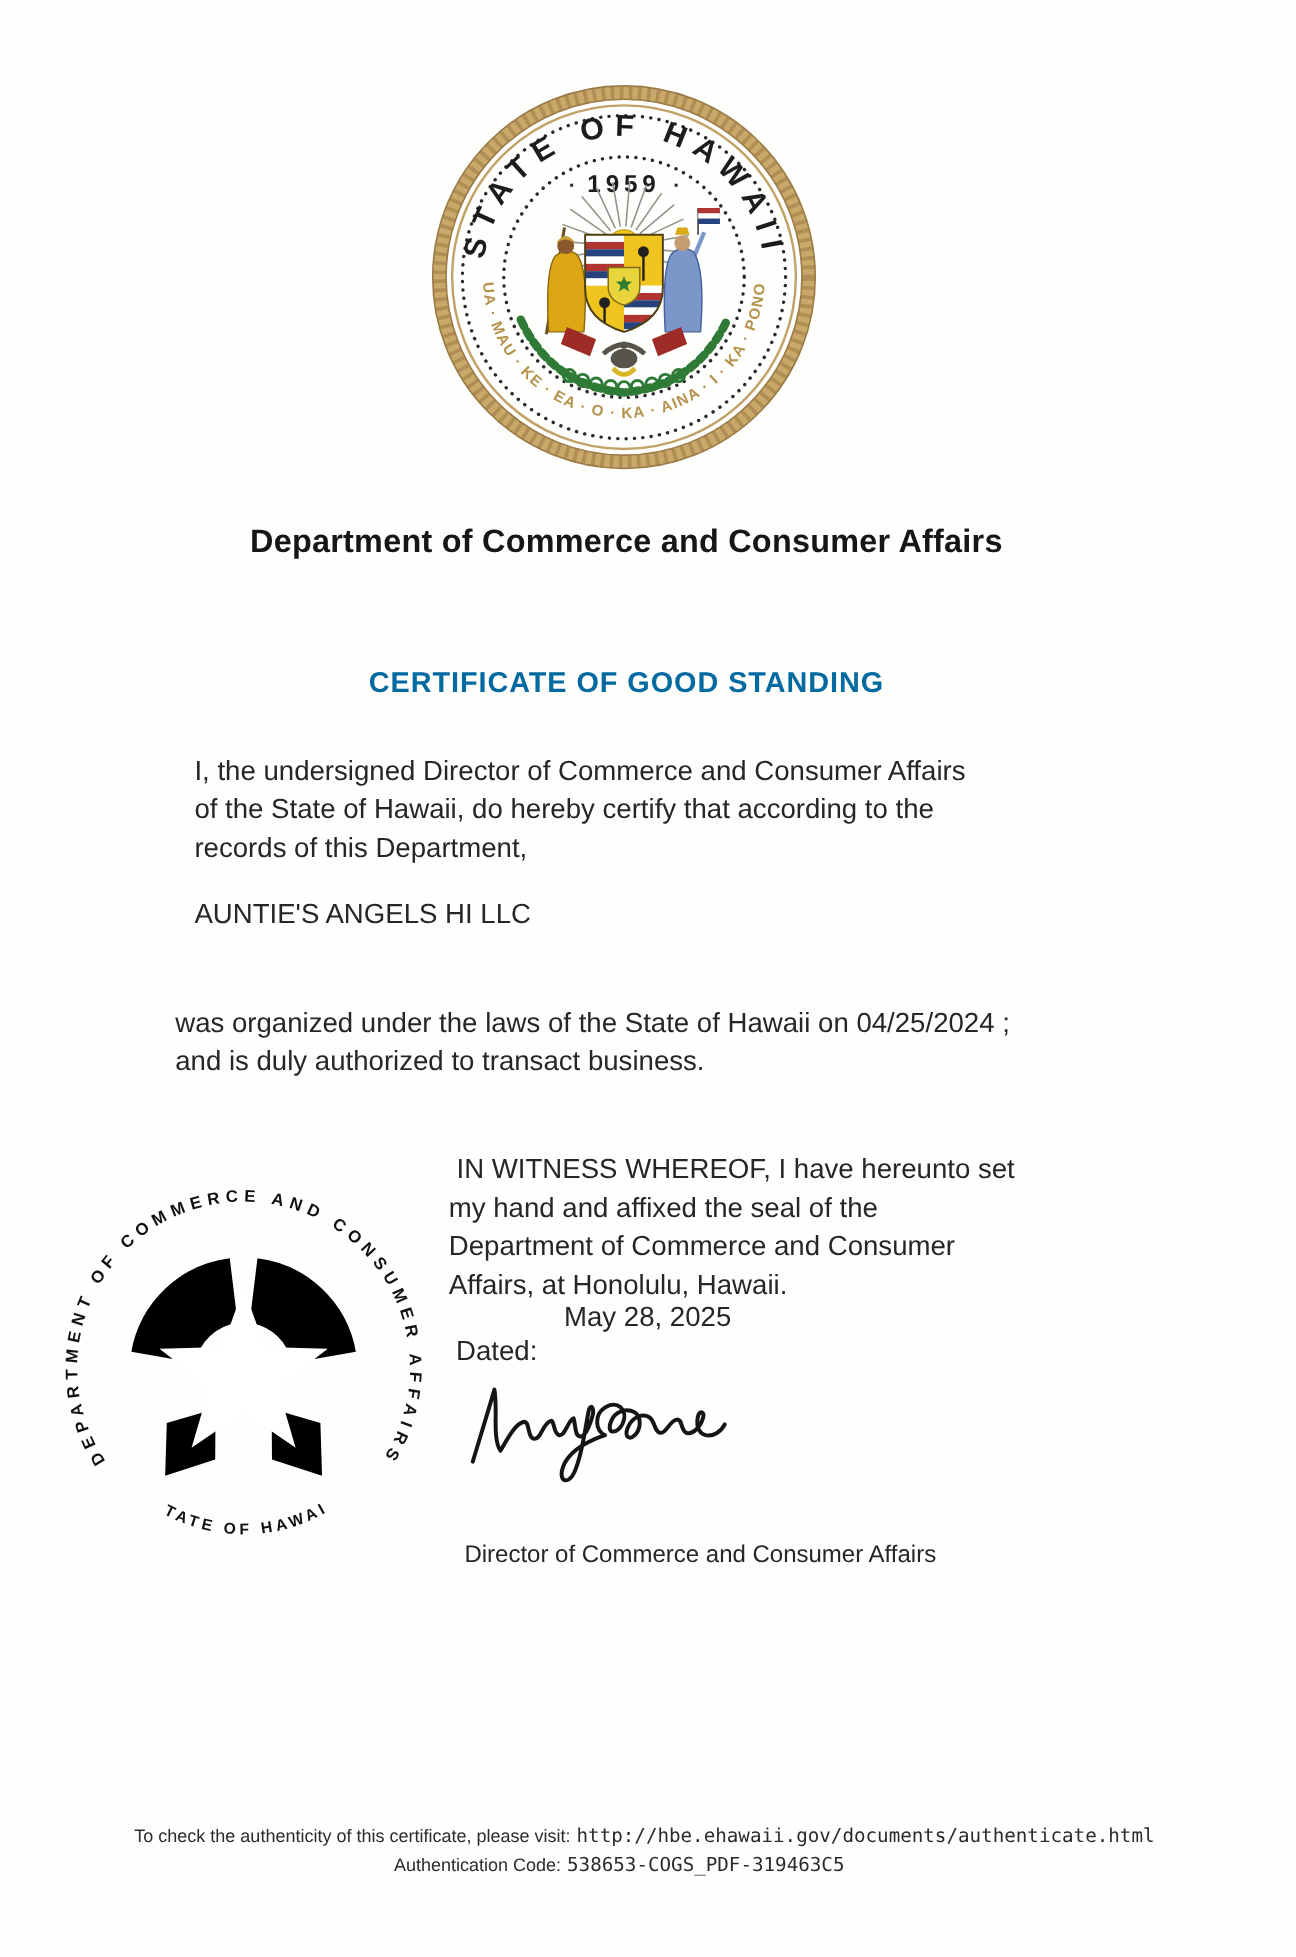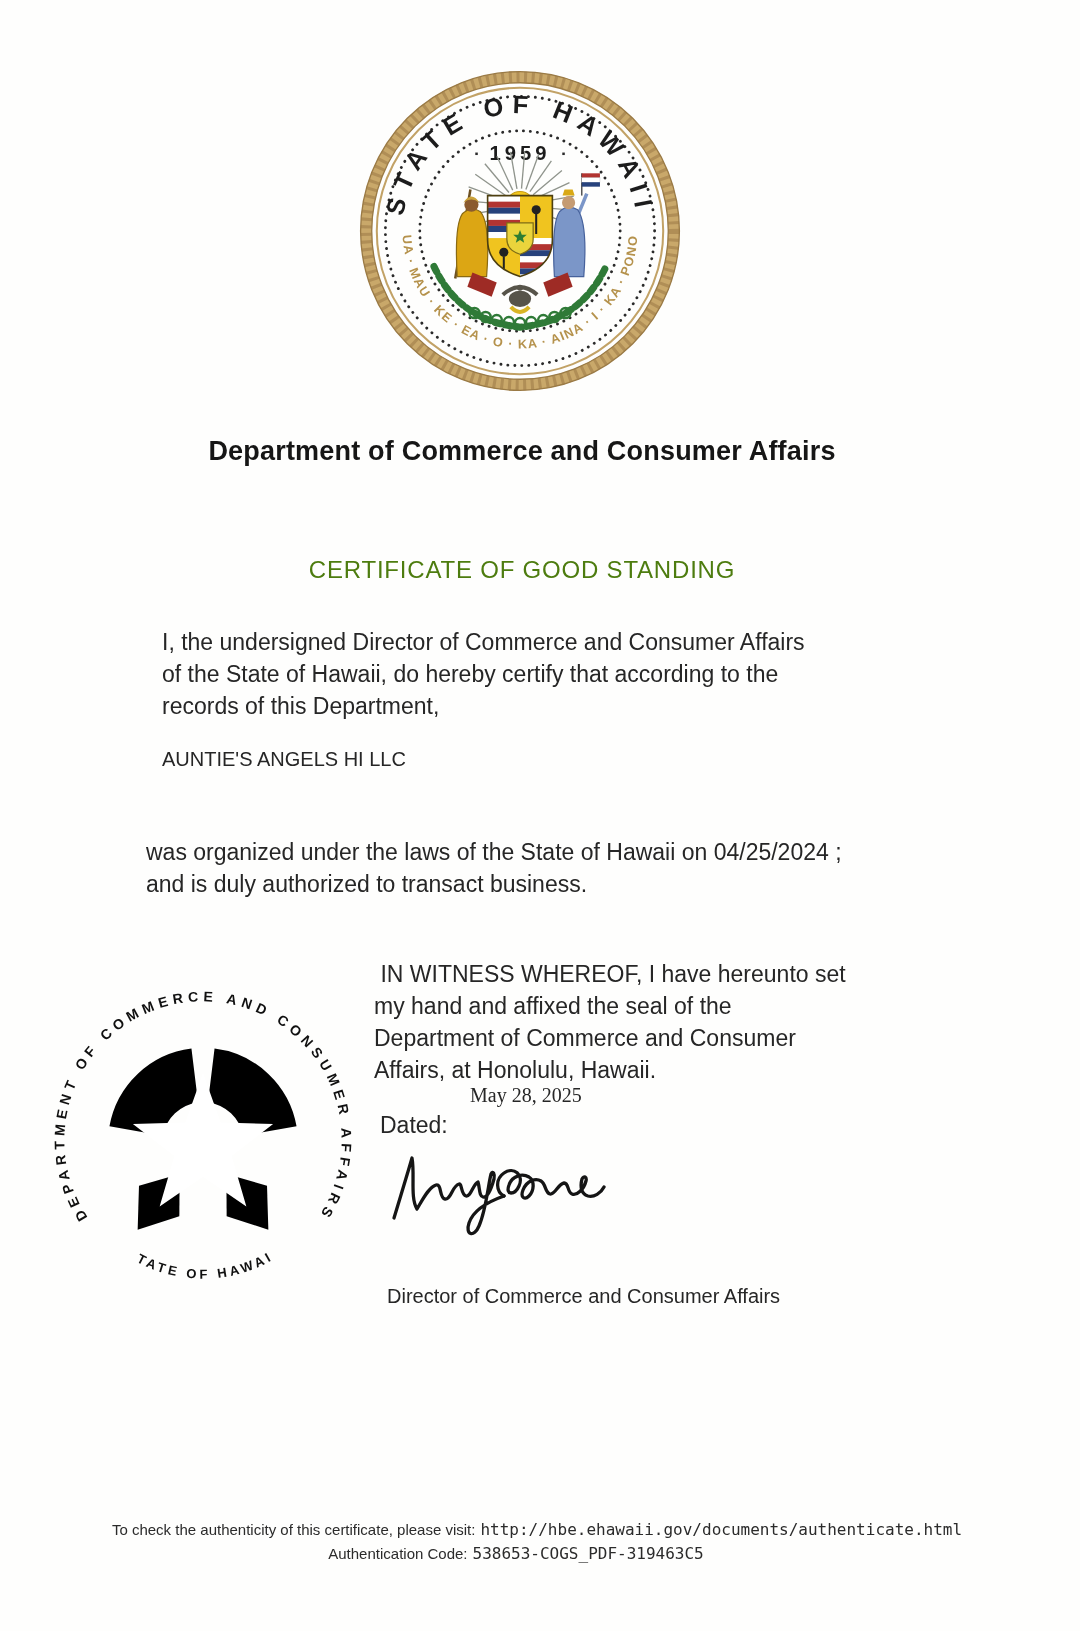--- a/index.html
+++ b/index.html
@@ -2,29 +2,29 @@
 <html><head>
 <meta charset="utf-8">
 <style>
   html,body{margin:0;padding:0;background:#ffffff;}
   .page{
     position:relative;width:1080px;height:1631px;background:#fefefd;
     font-family:"Liberation Sans","DejaVu Sans",sans-serif;color:#1c1c1c;overflow:hidden;
   }
   .abs{position:absolute;}
   .dept-title{top:436px;left:0;width:1044px;text-align:center;font-size:27px;font-weight:bold;letter-spacing:0.2px;color:#161616;}
-  .cert-title{top:556px;left:0;width:1044px;text-align:center;font-size:24px;font-weight:normal;letter-spacing:0.8px;color:#4d7c0f;}
+  .cert-title{top:556px;left:0;width:1044px;text-align:center;font-size:24px;font-weight:bold;letter-spacing:0.8px;color:#0369a1;}
   .bodytext{font-size:23px;line-height:32px;color:#262626;}
   .intro{top:626px;left:162px;width:720px;}
-  .company{top:748px;left:162px;font-size:20px;color:#262626;}
+  .company{top:748px;left:162px;font-size:23px;color:#262626;}
   .body2{top:836px;left:146px;width:760px;}
   .witness{top:958px;left:374px;width:520px;}
   .witness .line{white-space:pre-wrap;}
   .dated-label{top:1112px;left:380px;font-size:23px;color:#262626;}
-  .dated-value{top:1084px;left:470px;font-size:20px;color:#262626;font-family:Liberation Serif, serif;}
+  .dated-value{top:1084px;left:470px;font-size:23px;color:#262626;}
   .signer{top:1285px;left:387px;font-size:20px;color:#262626;}
   .state-seal{top:64px;left:353px;width:334px;height:334px;}
   .dcca-seal{top:980px;left:43px;width:320px;height:320px;}
   .signature{top:1146px;left:388px;width:240px;height:95px;}
   .footer{left:0;width:1032px;text-align:center;color:#2b2b2b;}
   .f1{top:1520px;font-size:15px;padding-left:21px;}
   .f2{top:1544px;font-size:15px;}
   .mono{font-family:"DejaVu Sans Mono","Liberation Mono",monospace;font-size:16px;margin-left:5px;}
   .arc-big{font-size:25px;font-weight:bold;letter-spacing:8px;fill:#1c1c1c;}
   .arc-motto{font-size:12.5px;font-weight:bold;letter-spacing:1.2px;fill:#b5924c;}

